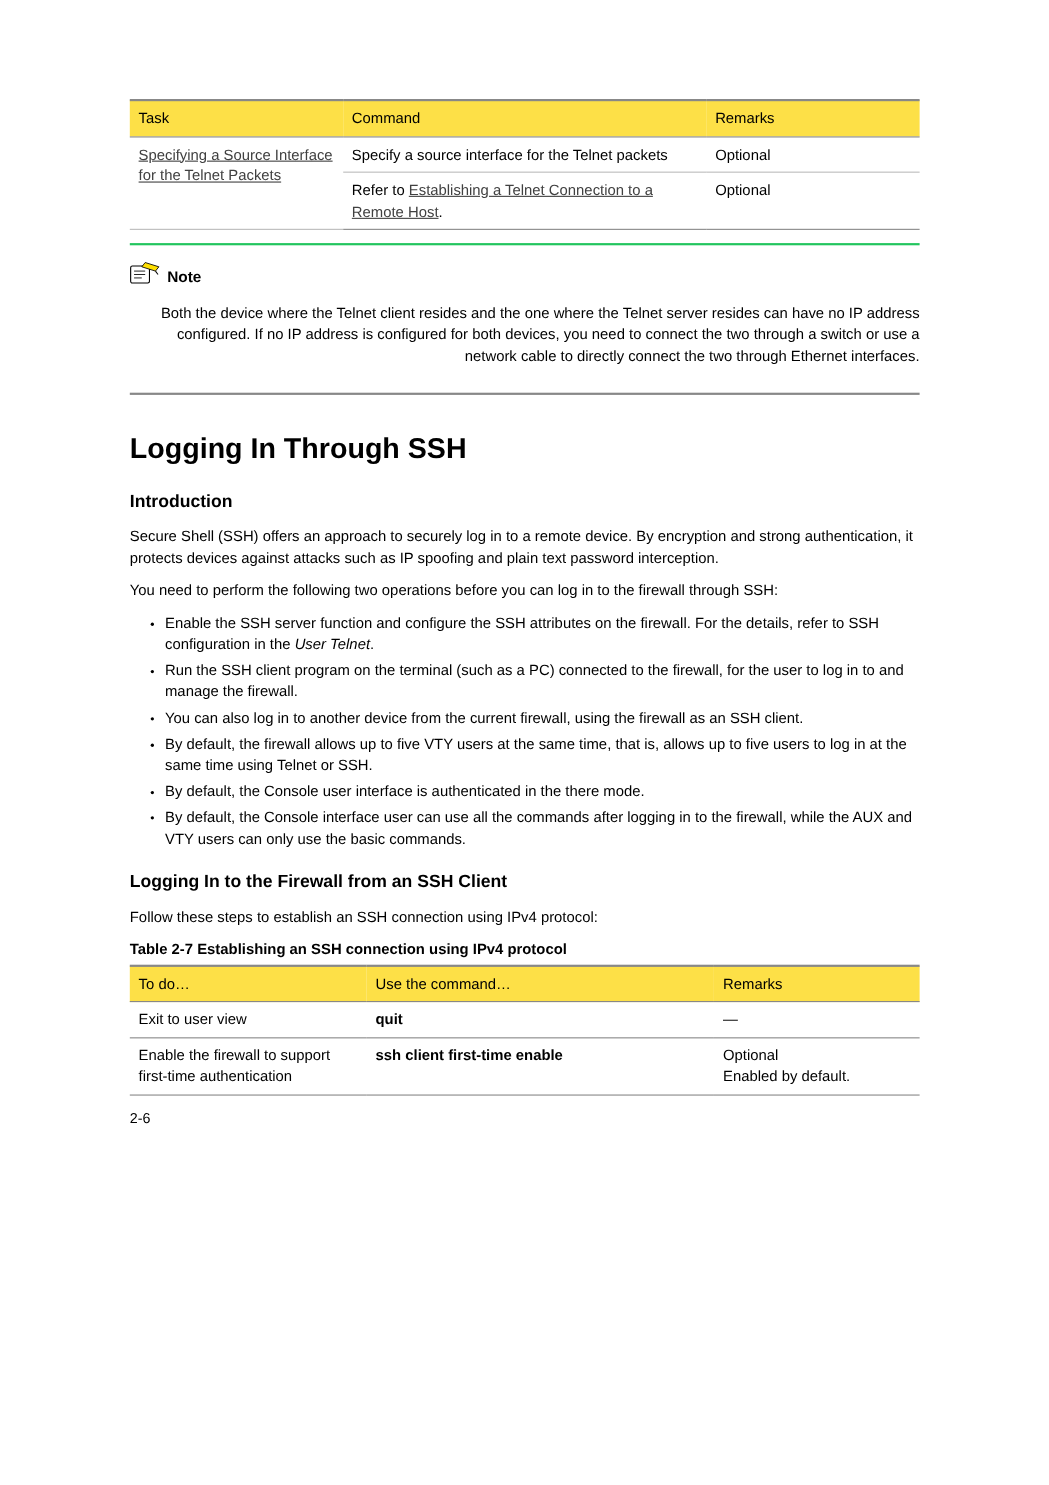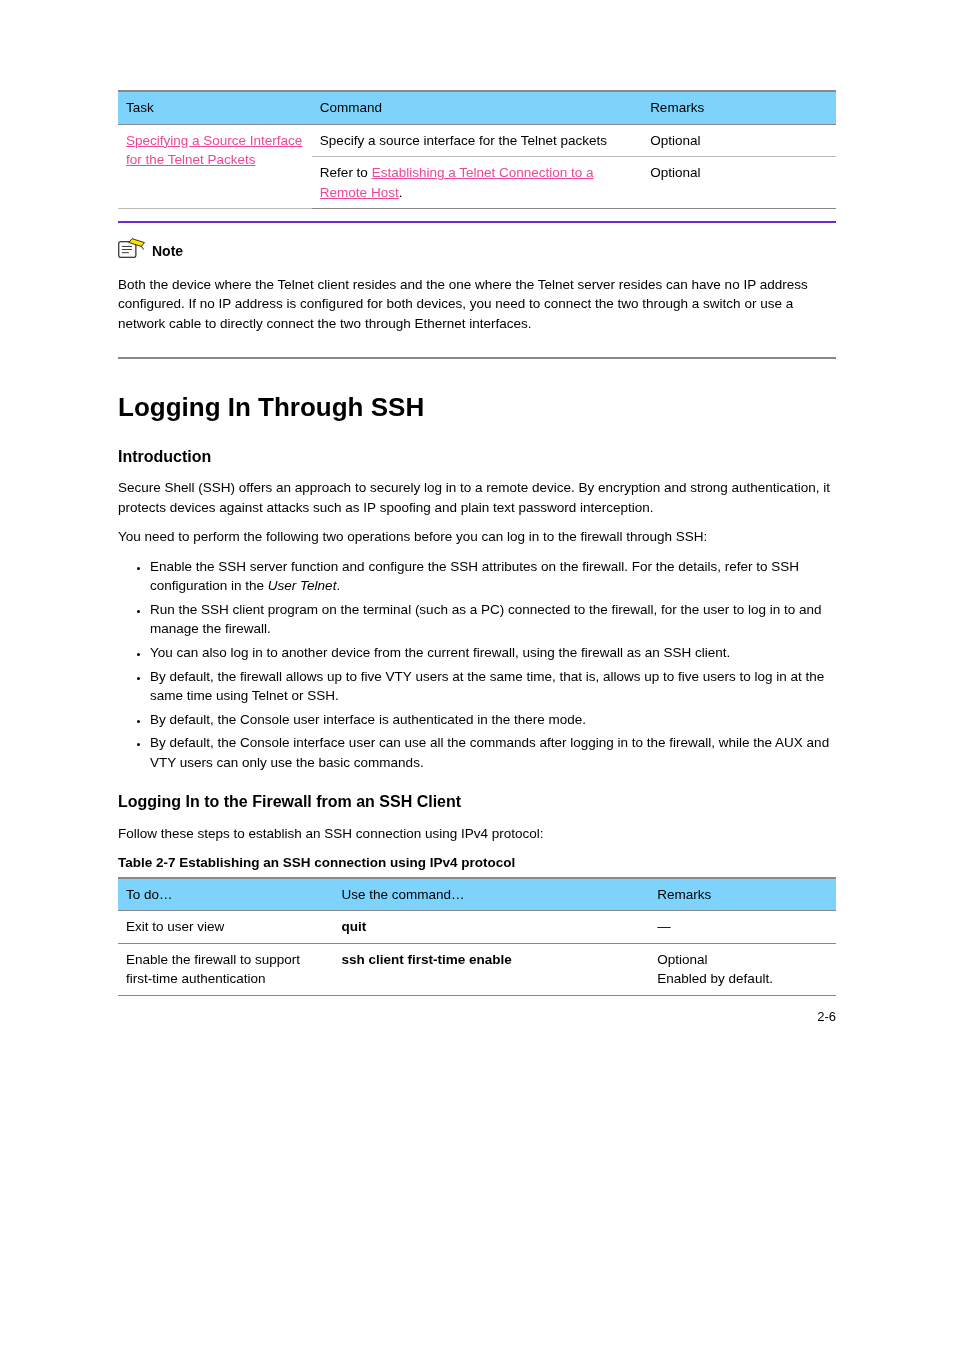--- a/index.html
+++ b/index.html
@@ -18,34 +18,35 @@
     width: 100%;
     margin-bottom: 12px;
   }
   th, td {
     text-align: left;
     padding: 6px 8px;
     vertical-align: top;
     border-bottom: 1px solid #888;
   }
   th {
-    background: #7dd3fc;
+    background: #fde047;
     font-weight: normal;
     border-top: 2px solid #888;
   }
   .inner-row td { border-bottom: 1px solid #bbb; }
   .link {
-    color: #ec4899;
+    color: #404040;
     text-decoration: underline;
   }
   .note-box {
-    border-top: 2px solid #6d28d9;
+    border-top: 2px solid #22c55e;
     border-bottom: 2px solid #888;
     padding: 14px 0 14px 0;
     margin: 10px 0 24px 0;
+    text-align: right;
   }
   .note-head {
     display: flex;
     align-items: center;
     gap: 6px;
     margin-bottom: 10px;
   }
   .note-head svg { width: 28px; height: 22px; }
   .note-head span { font-weight: bold; font-size: 14px; }
   h2.section {
@@ -68,21 +69,21 @@
   ul li::marker { font-size: 11px; }
   p { margin: 0 0 10px 0; }
   .table-caption { margin: 6px 0 4px 0; }
   .col1 { width: 27%; }
   .col2 { width: 46%; }
   .col3 { width: 27%; }
   .t2 .col1 { width: 30%; }
   .t2 .col2 { width: 44%; }
   .t2 .col3 { width: 26%; }
   .pgnum {
-    text-align: right;
+    text-align: left;
     font-size: 13px;
   }
 </style>
 </head>
 <body>
 
 <table>
   <colgroup>
       <col class="col1">
       <col class="col2">

